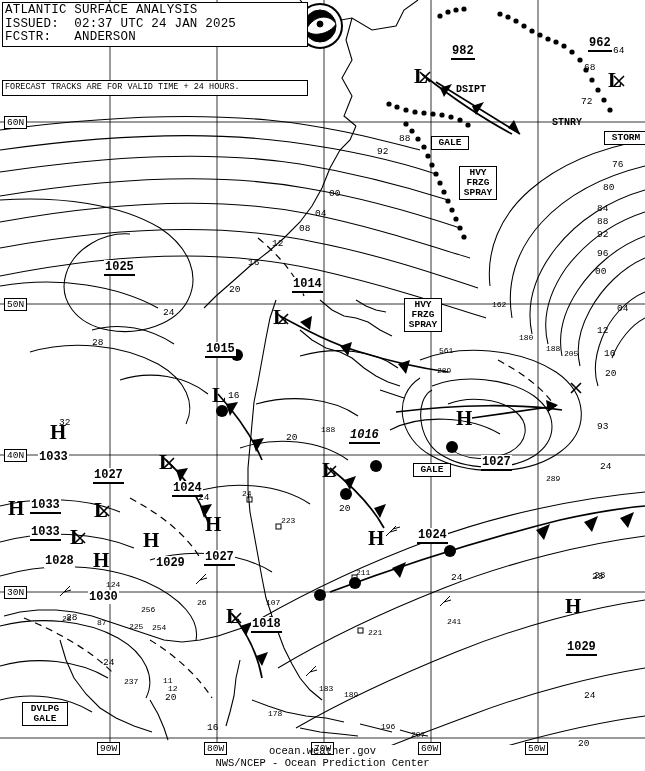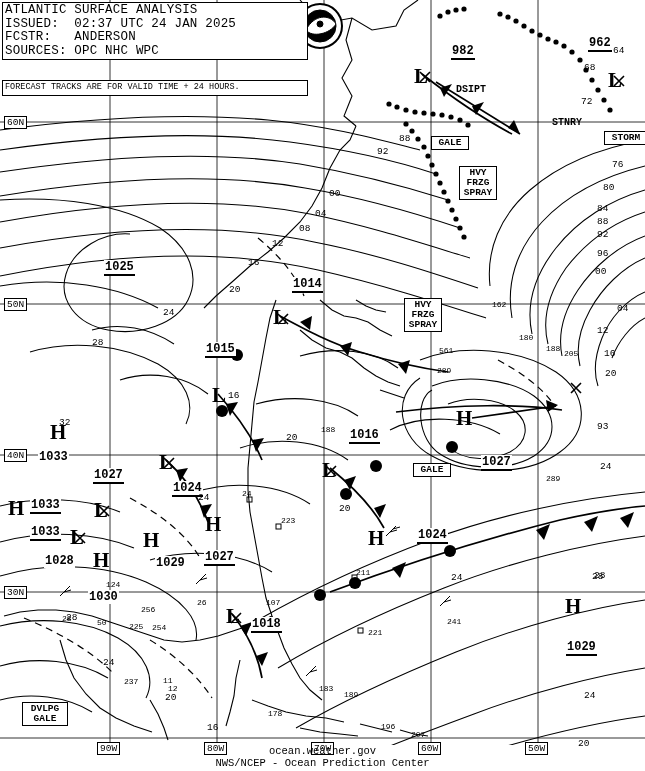--- a/index.html
+++ b/index.html
@@ -275,21 +275,20 @@
         <path d="M472 418 L556 406"></path>
         <polygon points="558,405 546,400 548,412" fill="#000" stroke="none"></polygon>
       </g>
     </g>
   </svg>
 
   <div class="hdr">
     <div>ATLANTIC SURFACE ANALYSIS</div>
     <div>ISSUED:  02:37 UTC 24 JAN 2025</div>
     <div>FCSTR:   ANDERSON</div>
-    <div>SOURCES: OPC NHC WPC</div>
   </div>
 
   <div class="note">
     <div>FORECAST TRACKS ARE FOR VALID TIME + 24 HOURS.</div>
   </div>
 
   <div id="dyn">
       <div class="latlbl" style="left: 4px; top: 116px;">60N</div>
       <div class="latlbl" style="left: 4px; top: 298px;">50N</div>
       <div class="latlbl" style="left: 4px; top: 449px;">40N</div>
@@ -297,21 +296,21 @@
       <div class="latlbl" style="left: 97px; top: 742px;">90W</div>
       <div class="latlbl" style="left: 204px; top: 742px;">80W</div>
       <div class="latlbl" style="left: 311px; top: 742px;">70W</div>
       <div class="latlbl" style="left: 418px; top: 742px;">60W</div>
       <div class="latlbl" style="left: 525px; top: 742px;">50W</div>
       <div class="isoLbl u" style="left: 451px; top: 44px;">982</div>
       <div class="isoLbl u" style="left: 588px; top: 36px;">962</div>
       <div class="isoLbl u" style="left: 104px; top: 260px;">1025</div>
       <div class="isoLbl u" style="left: 292px; top: 277px;">1014</div>
       <div class="isoLbl u" style="left: 205px; top: 342px;">1015</div>
-      <div class="isoLbl u" style="left: 349px; top: 428px;">1016</div>
+      <div class="isoLbl u" style="left: 349px; top: 428px; font-style: italic;">1016</div>
       <div class="isoLbl" style="left: 38px; top: 450px;">1033</div>
       <div class="isoLbl u" style="left: 93px; top: 468px;">1027</div>
       <div class="isoLbl u" style="left: 172px; top: 481px;">1024</div>
       <div class="isoLbl u" style="left: 481px; top: 455px;">1027</div>
       <div class="isoLbl u" style="left: 30px; top: 498px;">1033</div>
       <div class="isoLbl u" style="left: 30px; top: 525px;">1033</div>
       <div class="isoLbl u" style="left: 417px; top: 528px;">1024</div>
       <div class="isoLbl" style="left: 44px; top: 554px;">1028</div>
       <div class="isoLbl" style="left: 155px; top: 556px;">1029</div>
       <div class="isoLbl u" style="left: 204px; top: 550px;">1027</div>
@@ -391,21 +390,21 @@
       <div class="stn" style="left: 129px; top: 622px;">225</div>
       <div class="stn" style="left: 152px; top: 623px;">254</div>
       <div class="stn" style="left: 344px; top: 690px;">189</div>
       <div class="stn" style="left: 319px; top: 684px;">183</div>
       <div class="stn" style="left: 268px; top: 709px;">178</div>
       <div class="stn" style="left: 411px; top: 730px;">207</div>
       <div class="stn" style="left: 381px; top: 722px;">196</div>
       <div class="stn" style="left: 266px; top: 598px;">107</div>
       <div class="stn" style="left: 321px; top: 425px;">188</div>
       <div class="stn" style="left: 106px; top: 580px;">124</div>
-      <div class="stn" style="left: 97px; top: 618px;">50</div>
+      <div class="stn" style="left: 97px; top: 618px;">87</div>
       <div class="stn" style="left: 62px; top: 614px;">28</div>
       <div class="stn" style="left: 242px; top: 489px;">24</div>
       <div class="stn" style="left: 197px; top: 598px;">26</div>
       <div class="stn" style="left: 163px; top: 676px;">11</div>
       <div class="stn" style="left: 168px; top: 684px;">12</div>
       <div class="small" style="left: 456px; top: 84px; font-weight: bold; font-size: 10px;">DSIPT</div>
       <div class="small" style="left: 552px; top: 117px; font-weight: bold; font-size: 10px;">STNRY</div>
       <div class="boxlbl" style="left: 431px; top: 136px; width: 32px;">
         <div>GALE</div>
       </div>

